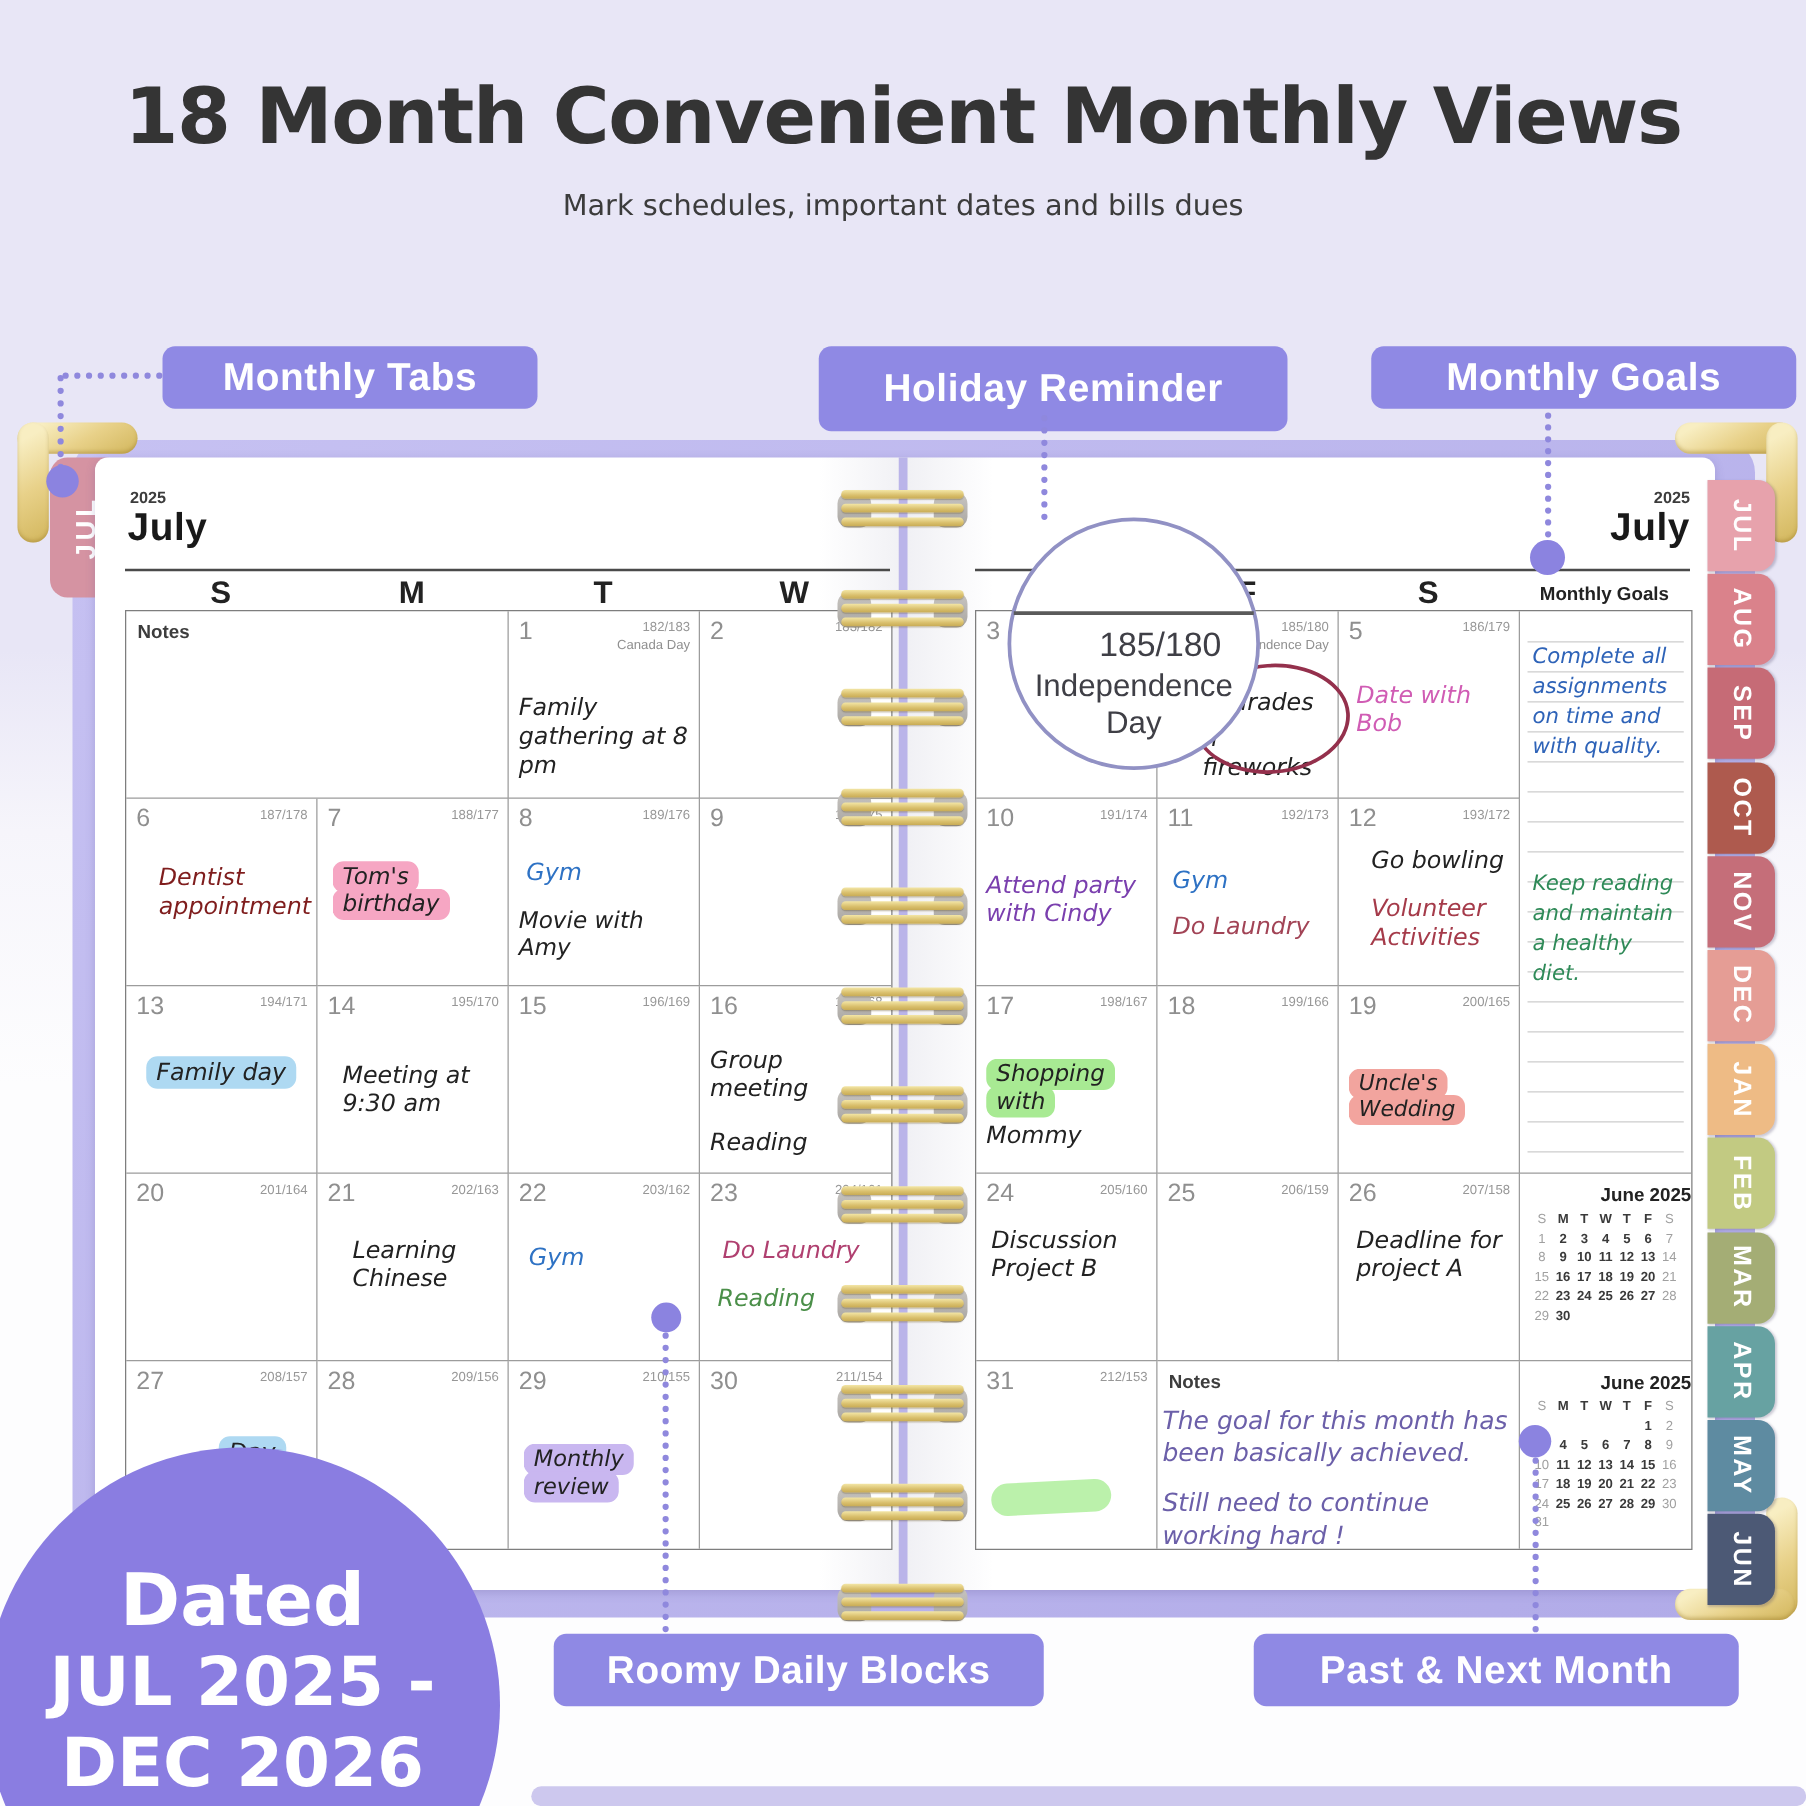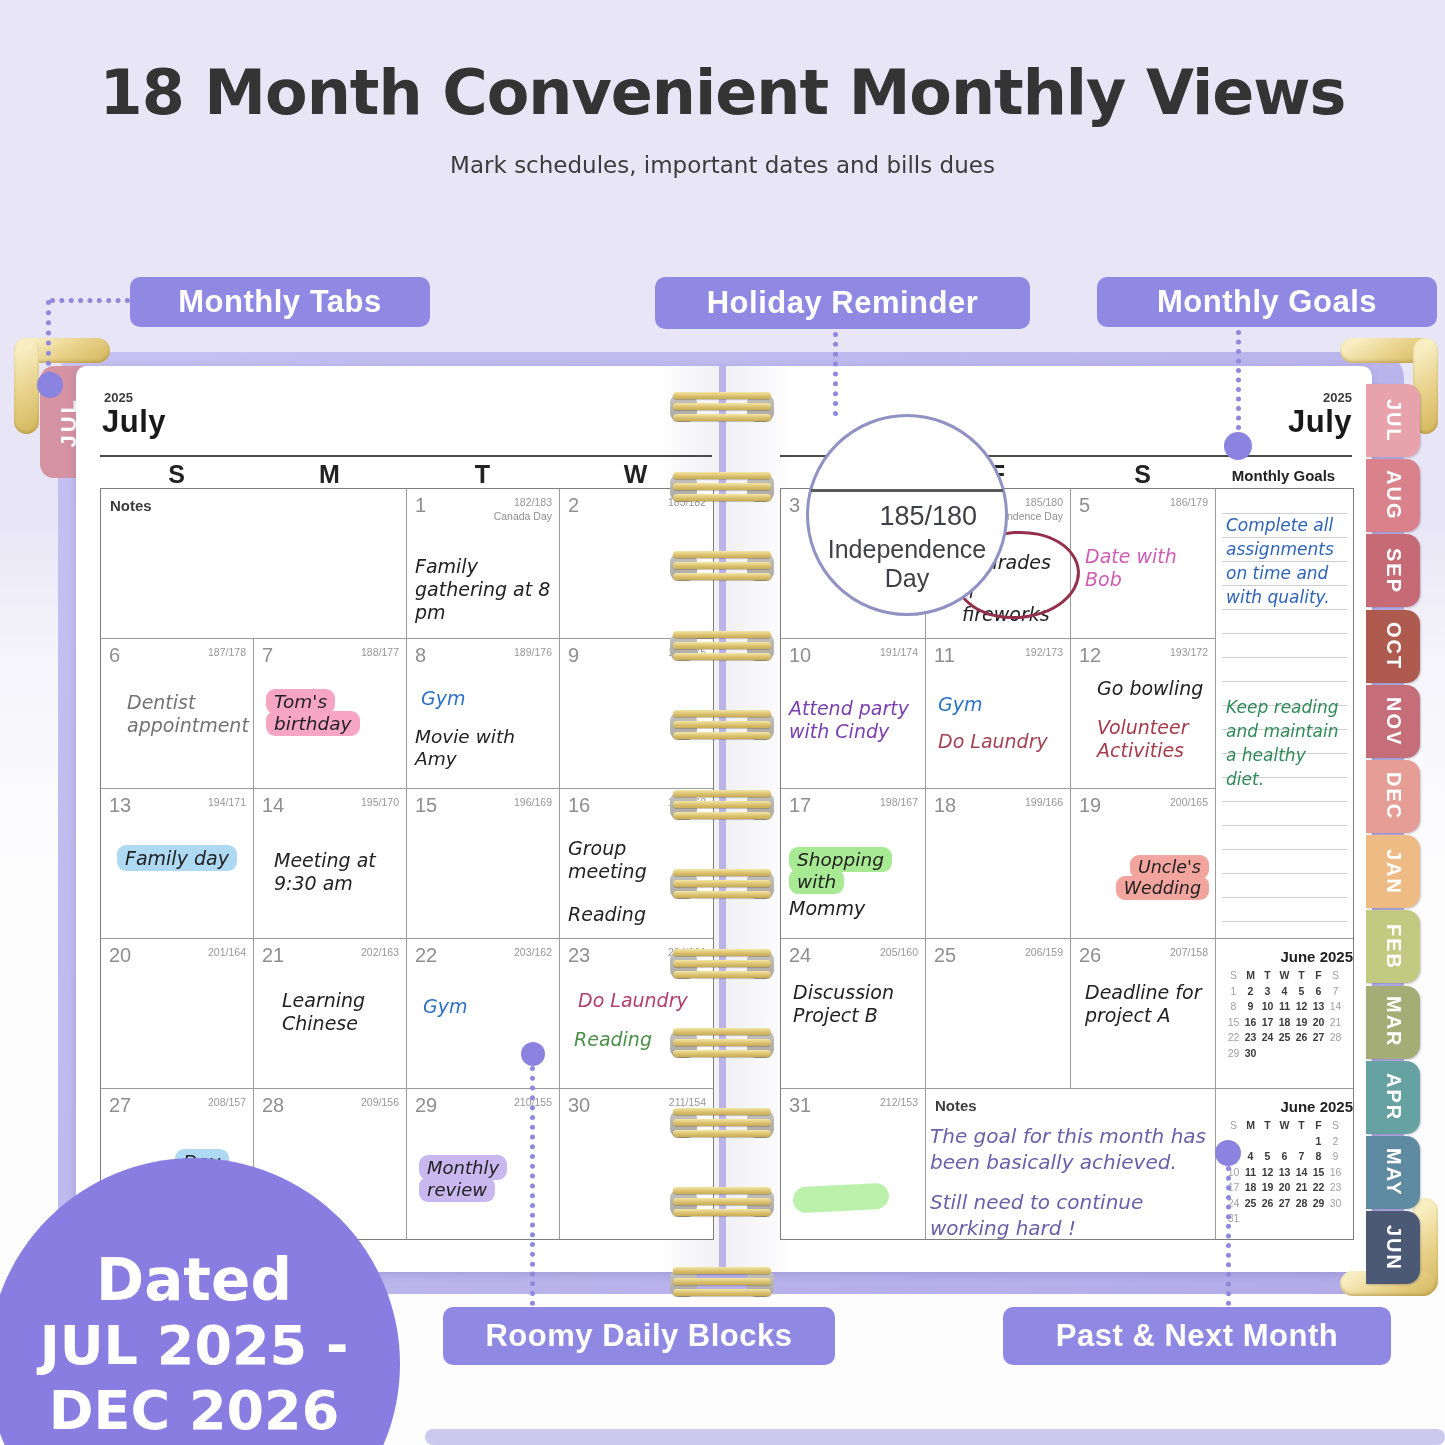--- a/index.html
+++ b/index.html
@@ -9,21 +9,21 @@
   
   .big-title{position:absolute;top:56px;left:0;width:100%;text-align:center;
     font-family:"DejaVu Sans",sans-serif;font-weight:800;font-size:62px;color:#343434;letter-spacing:-1px;}
   .sub-title{position:absolute;top:152px;left:0;width:100%;text-align:center;
     font-family:"DejaVu Sans",sans-serif;font-size:23px;color:#3c3c3c;}
   
   .callout{position:absolute;background:#8f89e4;color:#fff;border-radius:10px;
     display:flex;align-items:center;justify-content:center;
     font-size:31px;font-weight:600;letter-spacing:.5px;z-index:8;}
   #co-tabs{left:130px;top:277px;width:300px;height:50px;}
-  #co-holiday{left:655px;top:277px;width:375px;height:52px;}
+  #co-holiday{left:655px;top:277px;width:375px;height:68px;}
   #co-goals{left:1097px;top:277px;width:340px;height:50px;}
   #co-roomy{left:443px;top:1307px;width:392px;height:58px;}
   #co-past{left:1003px;top:1307px;width:388px;height:58px;}
   
   .dotv{position:absolute;width:0;border-left:5px dotted #8f88dd;z-index:8;}
   .doth{position:absolute;height:0;border-top:5px dotted #8f88dd;z-index:8;}
   .cdot{position:absolute;background:#8b83e0;border-radius:50%;z-index:8;}
   
   .cover{position:absolute;left:58px;top:352px;width:1346px;height:942px;border-radius:26px;
     background:linear-gradient(135deg,#c6c1f2,#b1abe8);z-index:1;}
@@ -193,21 +193,21 @@
       </div>
       <div class="cell" style="grid-area: 1 / 4; border-bottom: 1px solid rgb(156, 156, 156);">
         <span class="dnum">2</span>
         <span class="julian">183/182</span>
         <div class="events"></div>
       </div>
       <div class="cell" style="grid-area: 2 / 1; border-right: 1px solid rgb(156, 156, 156); border-bottom: 1px solid rgb(156, 156, 156);">
         <span class="dnum">6</span>
         <span class="julian">187/178</span>
         <div class="events">
-          <div class="hw" style="margin-top: 30px; margin-left: 18px; color: #737373;">Dentist appointment</div>
+          <div class="hw" style="margin-top: 30px; margin-left: 18px; color: #7f1d1d;">Dentist appointment</div>
         </div>
       </div>
       <div class="cell" style="grid-area: 2 / 2; border-right: 1px solid rgb(156, 156, 156); border-bottom: 1px solid rgb(156, 156, 156);">
         <span class="dnum">7</span>
         <span class="julian">188/177</span>
         <div class="events">
           <div class="hw" style="margin-top: 30px; margin-left: 4px; font-size: 18.5px; color: rgb(34, 34, 34);"><span class="hl" style="background-color: rgb(246, 166, 195);">Tom's birthday</span></div>
         </div>
       </div>
       <div class="cell" style="grid-area: 2 / 3; border-right: 1px solid rgb(156, 156, 156); border-bottom: 1px solid rgb(156, 156, 156);">
@@ -380,21 +380,21 @@
       </div>
       <div class="cell" style="grid-area: 3 / 2; border-right: 1px solid rgb(156, 156, 156); border-bottom: 1px solid rgb(156, 156, 156);">
         <span class="dnum">18</span>
         <span class="julian">199/166</span>
         <div class="events"></div>
       </div>
       <div class="cell" style="grid-area: 3 / 3; border-right: 1px solid rgb(156, 156, 156); border-bottom: 1px solid rgb(156, 156, 156);">
         <span class="dnum">19</span>
         <span class="julian">200/165</span>
         <div class="events">
-          <div class="hw" style="margin-top: 46px; margin-left: 0px; font-size: 17.5px; color: rgb(34, 34, 34); text-align: right;"><span class="hl" style="background-color: rgb(242, 164, 158);">Uncle's Wedding</span></div>
+          <div class="hw" style="margin-top: 46px; margin-left: 0px; font-size: 17.5px; color: rgb(34, 34, 34);"><span class="hl" style="background-color: rgb(242, 164, 158);">Uncle's Wedding</span></div>
         </div>
       </div>
       <div class="cell" style="grid-area: 4 / 1; border-right: 1px solid rgb(156, 156, 156); border-bottom: 1px solid rgb(156, 156, 156);">
         <span class="dnum">24</span>
         <span class="julian">205/160</span>
         <div class="events">
           <div class="hw" style="margin-top: 20px; margin-left: 4px; color: rgb(34, 34, 34);">Discussion Project B</div>
         </div>
       </div>
       <div class="cell" style="grid-area: 4 / 2; border-right: 1px solid rgb(156, 156, 156); border-bottom: 1px solid rgb(156, 156, 156);">

